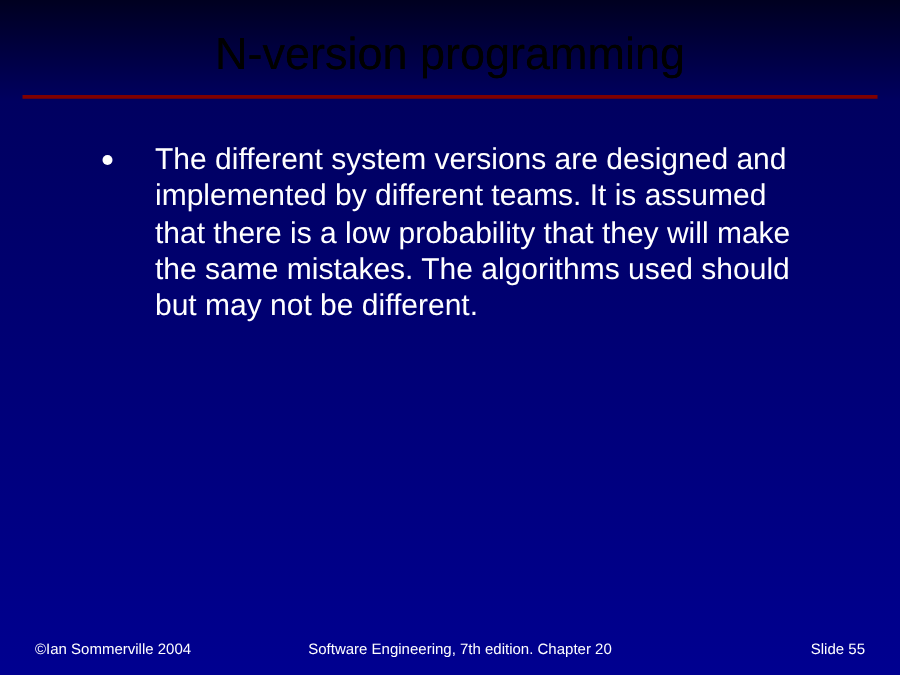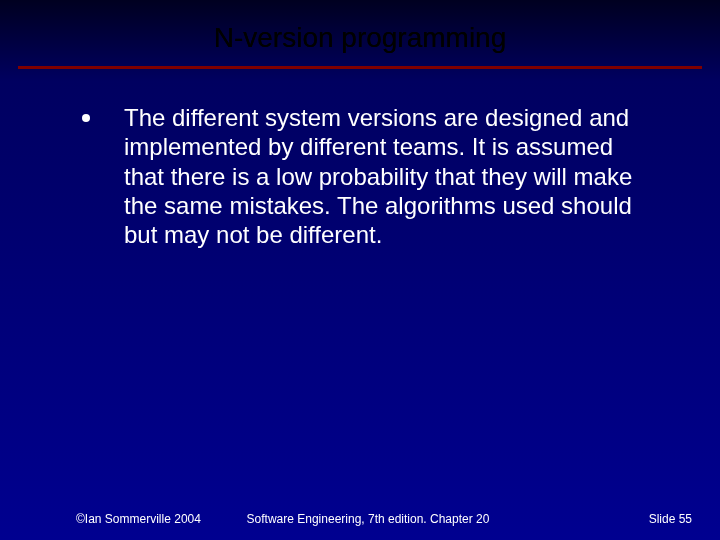--- a/index.html
+++ b/index.html
@@ -63,30 +63,29 @@
   }
   .footer .center {
     position: absolute;
     left: 16px;
     right: 0;
     text-align: center;
     font-weight: normal;
   }
   .footer .left {
     z-index: 2;
-    margin-left: 48px;
   }
   .footer .right {
     z-index: 2;
   }
   h1.slideheading {
     margin:0;
     padding: 22px 0 12px 0;
     text-align:center;
-    font-size:28px;
+    font-size:36px;
     font-weight:normal;
     color:#000000;
   }
   
   h1.slideheading span {
     color: #000000;
     text-shadow: 0 0 0 #000;
   }
 </style>
 </head>

